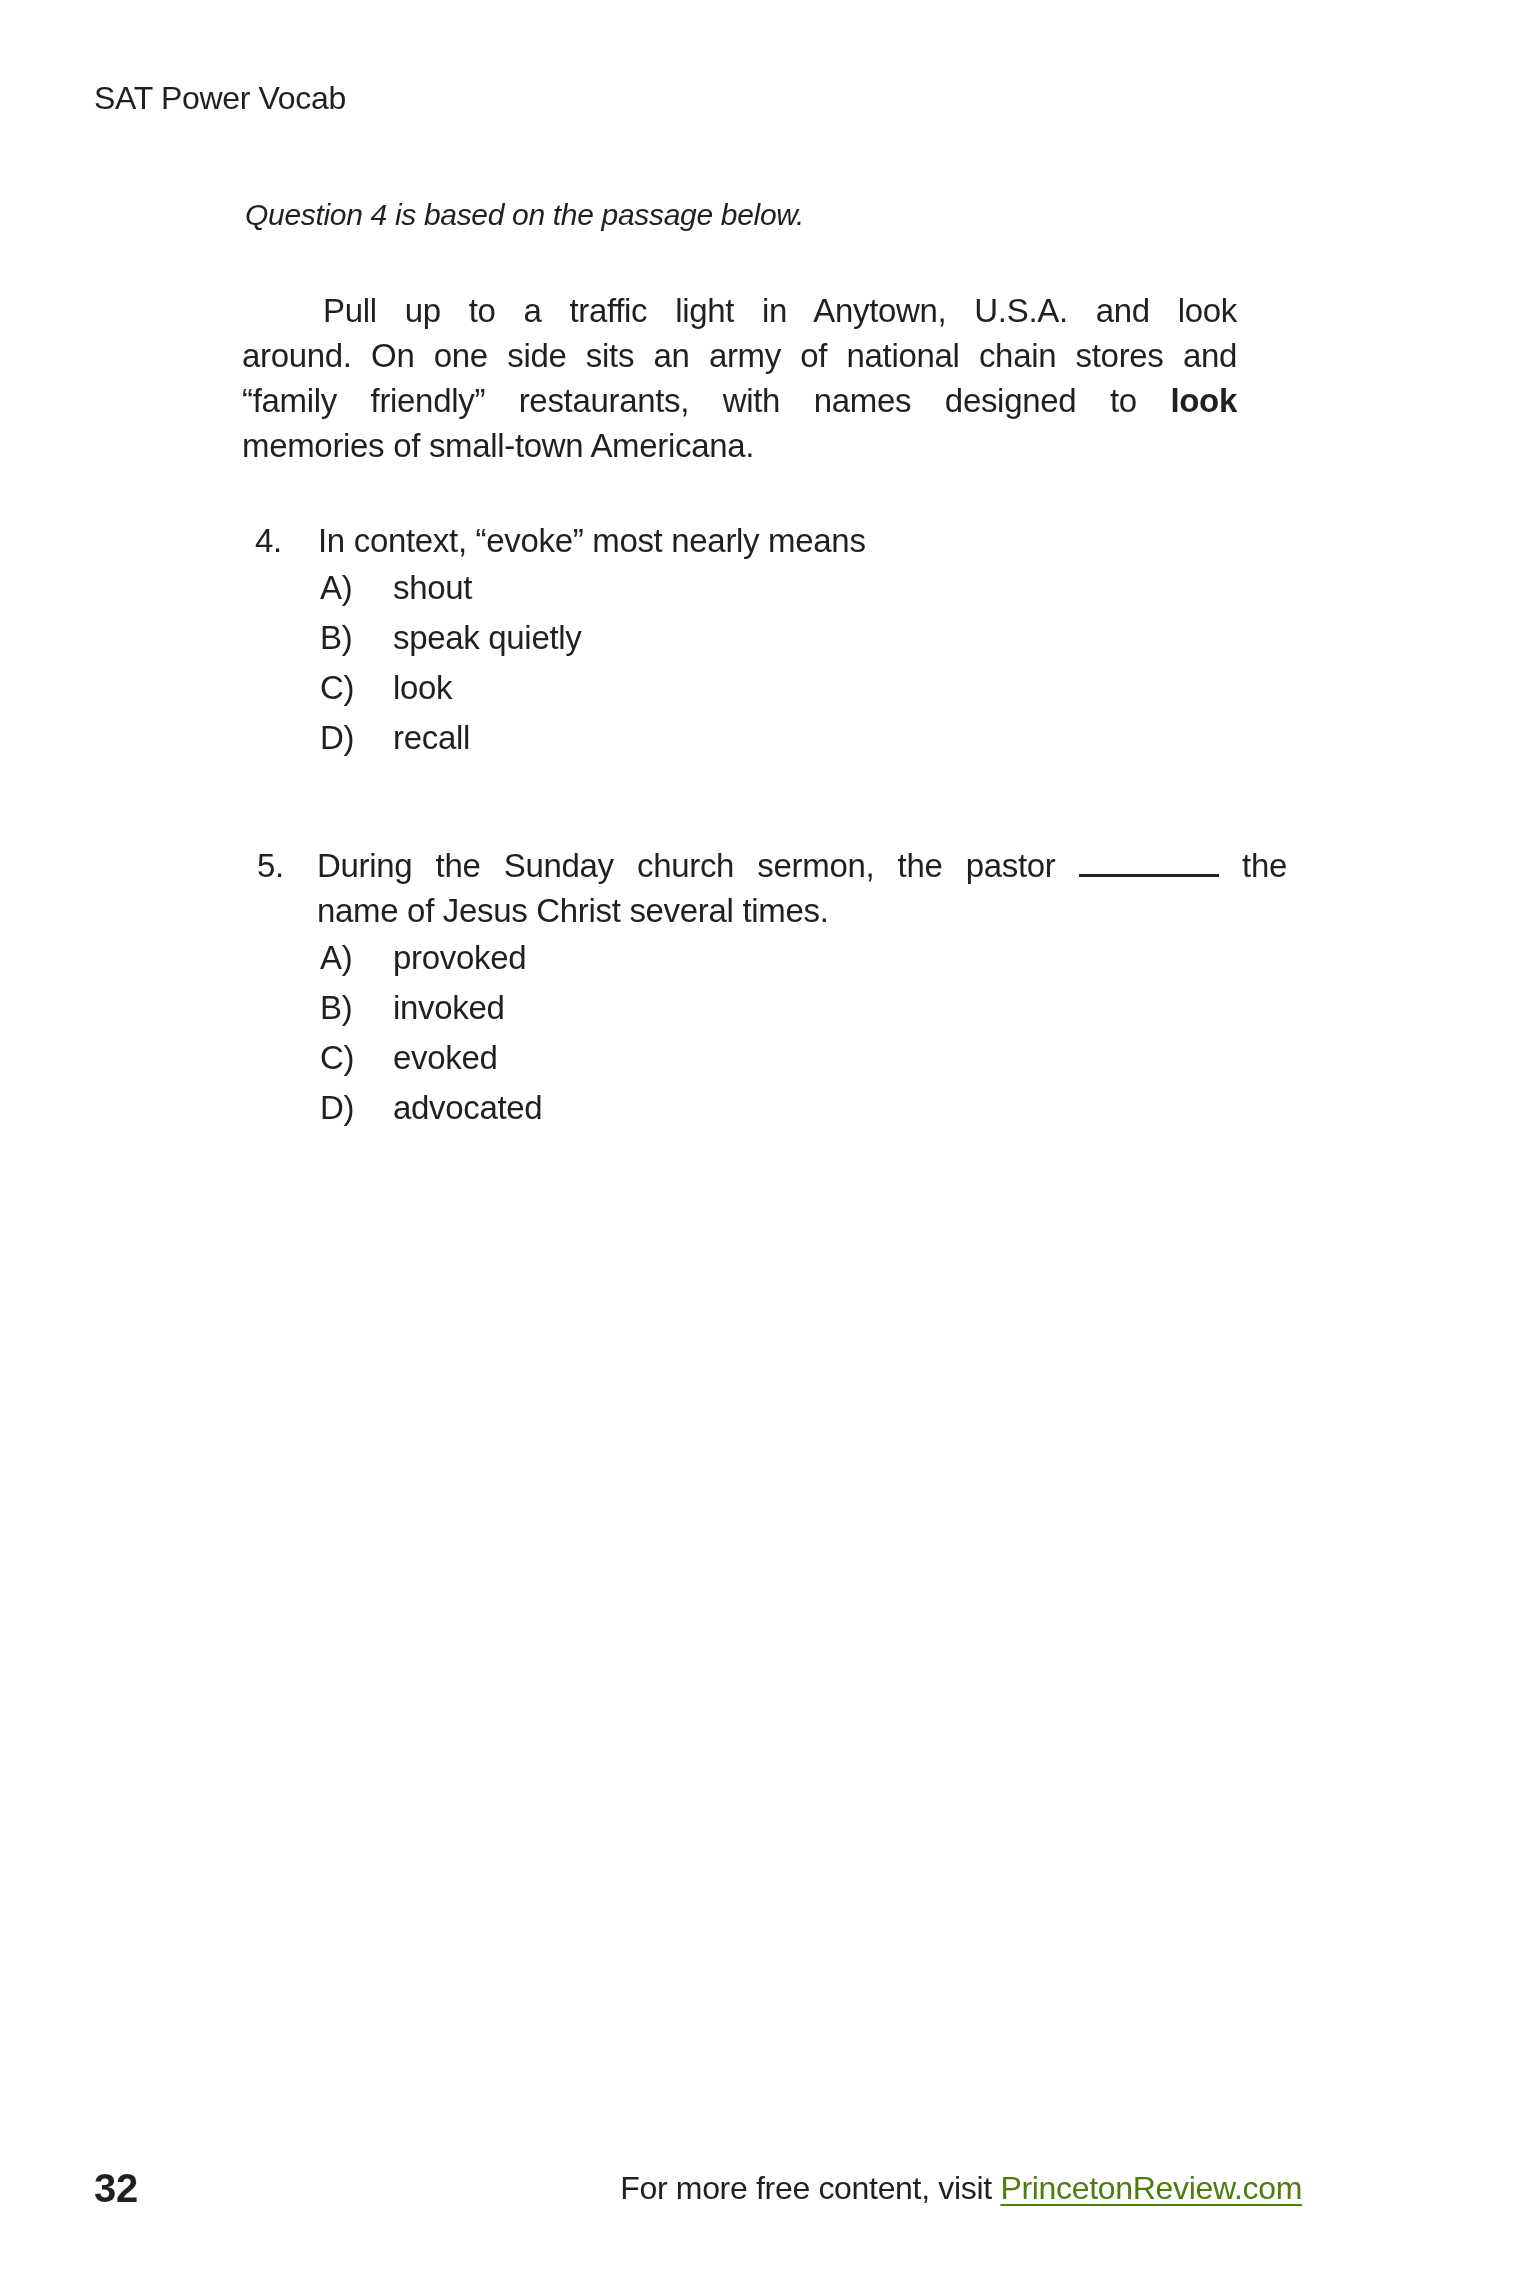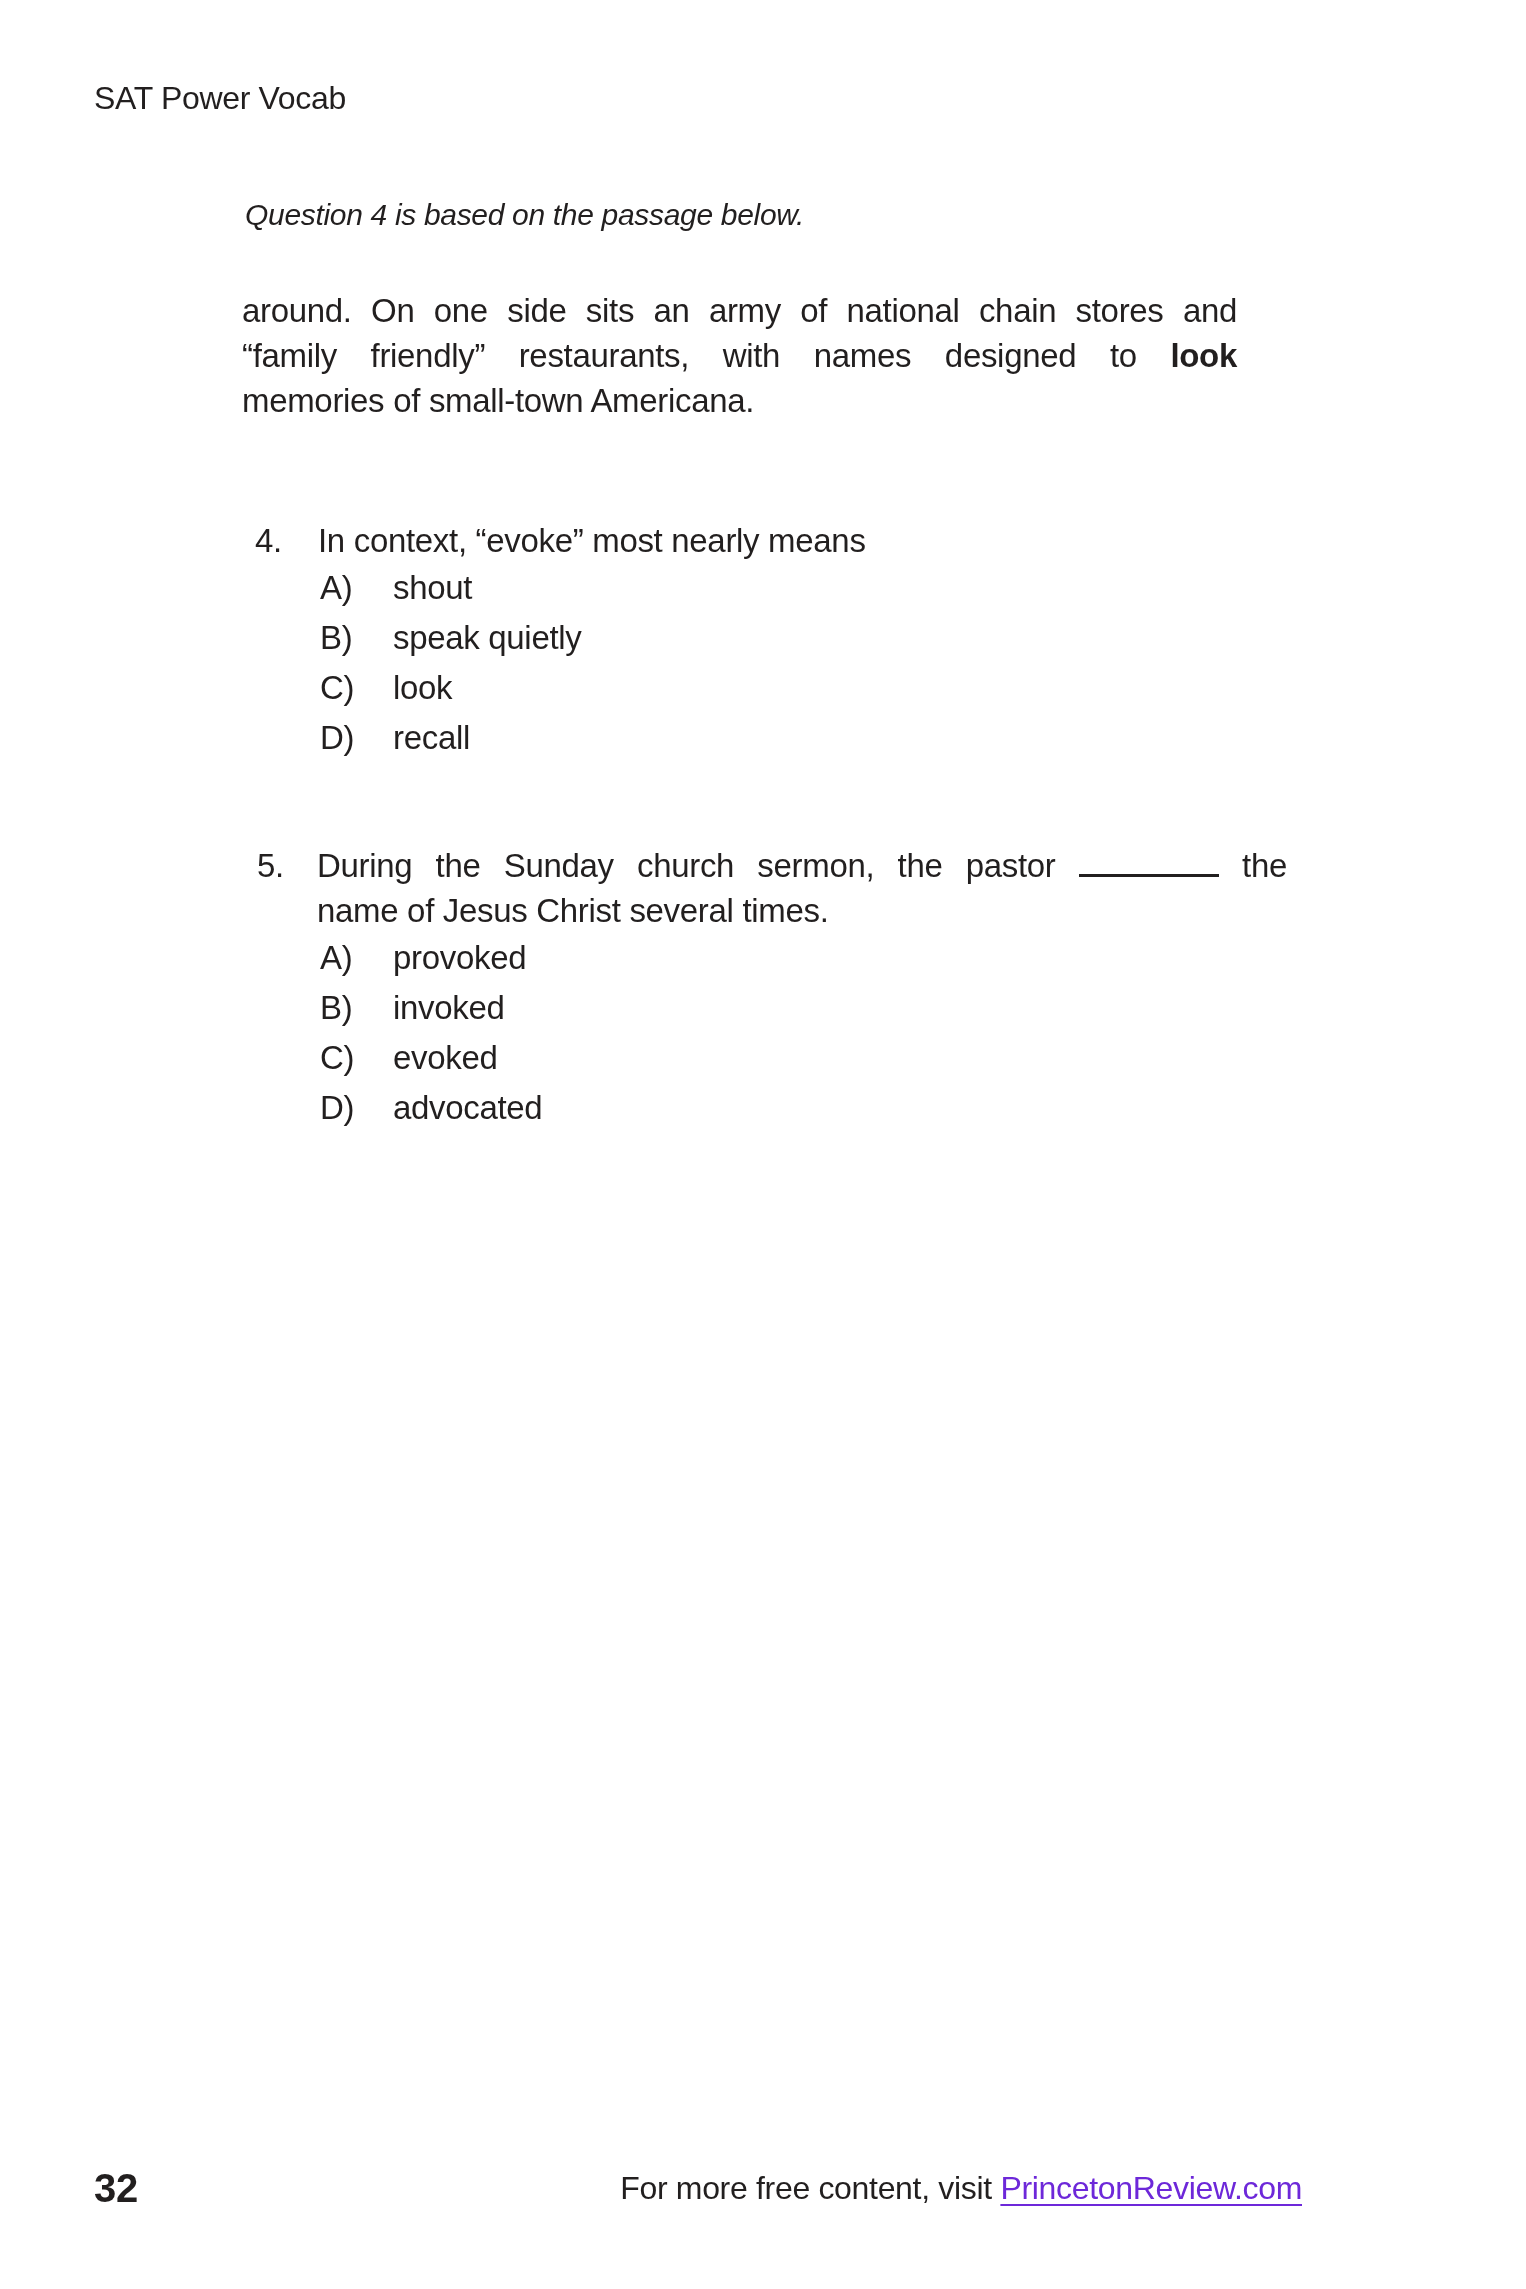--- a/index.html
+++ b/index.html
@@ -90,38 +90,39 @@
   }
   .footer-note {
     position: absolute;
     right: 224px;
     top: 2166px;
     font-size: 32px;
     line-height: 45px;
     white-space: nowrap;
   }
   .footer-link {
-    color: #6d28d9;
+    color: #4d7c0f;
     text-decoration: underline;
     text-decoration-thickness: 2px;
     text-underline-offset: 5px;
     cursor: pointer;
     margin-top: 36px;
   }
 </style>
 </head>
 <body>
 
 <div class="page">
 
   <div class="running-head">SAT Power Vocab</div>
 
   <div class="passage-intro">Question 4 is based on the passage below.</div>
 
   <div class="passage">
+    <div class="jline indent">Pull up to a traffic light in Anytown, U.S.A. and look</div>
     <div class="jline">around. On one side sits an army of national chain stores and</div>
     <div class="jline">
       <span>“family friendly” restaurants, with names designed to</span>
       <span class="bold">look</span>
     </div>
     <div class="plainline">memories of small-town Americana.</div>
   </div>
 
   <div class="question q4" style="top:518px">
     <div class="q-row">

